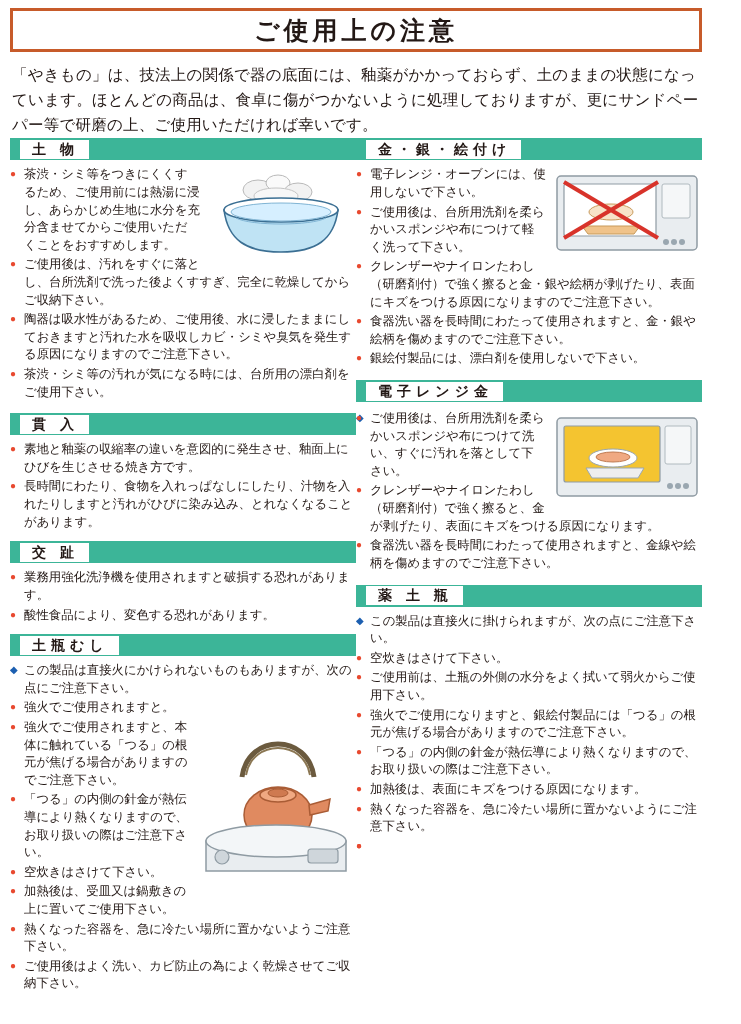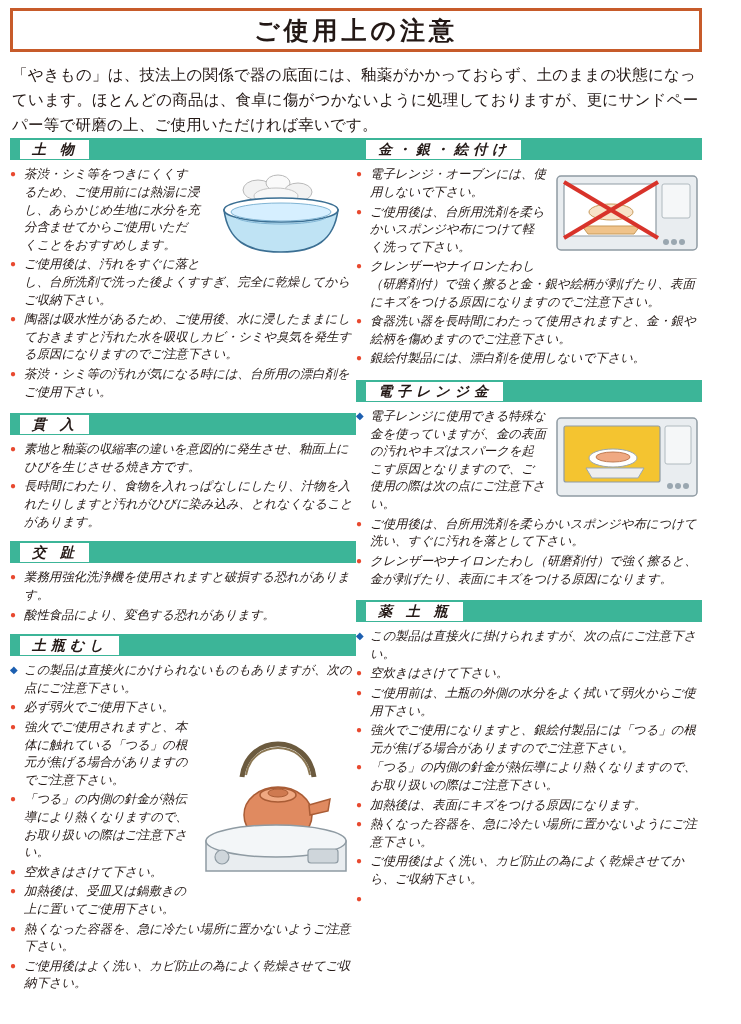--- a/index.html
+++ b/index.html
@@ -32,21 +32,21 @@
 
   
   .intro {
     font-size: 15.5px;
     line-height: 1.62;
     letter-spacing: 0.2px;
     padding: 0 4px 1px 4px;
   }
 
   
-  .columns { display: flex; padding: 0 2px; font-style: italic; }
+  .columns { display: flex; padding: 0 2px; }
   .col { width: 352px; }
 
   
   .sec-head {
     background: #3cb598;
     height: 22px;
     display: flex;
     align-items: center;
     margin-bottom: 6px;
     margin-top: 10px;
@@ -164,21 +164,21 @@
             <ellipse cx="78" cy="146" rx="44" ry="14" fill="#cfd6db" stroke="#8f9ba3" stroke-width="1.5"></ellipse>
             <ellipse cx="78" cy="144" rx="30" ry="9" fill="#9aa7b0" stroke="#6e7b85" stroke-width="1.2"></ellipse>
 
             <path d="M10 142 H150 V172 H10 Z" fill="#e9edf0" stroke="#8f9ba3" stroke-width="1.5"></path>
             <ellipse cx="80" cy="142" rx="70" ry="16" fill="#f3f6f8" stroke="#8f9ba3" stroke-width="1.5"></ellipse>
             <rect x="112" y="150" width="30" height="14" rx="3" fill="#cfd6db" stroke="#8f9ba3" stroke-width="1.2"></rect>
             <circle cx="26" cy="158" r="7" fill="#cfd6db" stroke="#8f9ba3" stroke-width="1.2"></circle>
           </svg>
         </div>
         <ul class="blist">
-          <li><span class="bul">●</span><span>必ず弱火でご使用下さい。</span></li>
+          <li><span class="bul">●</span><span>強火でご使用されますと。</span></li>
           <li><span class="bul">●</span><span>強火でご使用されますと、本体に触れている「つる」の根元が焦げる場合がありますのでご注意下さい。</span></li>
           <li><span class="bul">●</span><span>「つる」の内側の針金が熱伝導により熱くなりますので、お取り扱いの際はご注意下さい。</span></li>
           <li><span class="bul">●</span><span>空炊きはさけて下さい。</span></li>
           <li><span class="bul">●</span><span>加熱後は、受皿又は鍋敷きの上に置いてご使用下さい。</span></li>
           <li><span class="bul">●</span><span>熱くなった容器を、急に冷たい場所に置かないようご注意下さい。</span></li>
           <li><span class="bul">●</span><span>ご使用後はよく洗い、カビ防止の為によく乾燥させてご収納下さい。</span></li>
         </ul>
       </div>
     </div>
 
@@ -222,36 +222,36 @@
             <rect x="113" y="18" width="26" height="38" rx="2" fill="#f5f7f8" stroke="#b0babf" stroke-width="1"></rect>
             <path d="M34 60 H92 L86 70 H40 Z" fill="#eeeeee" stroke="#9aa7b0" stroke-width="1"></path>
             <ellipse cx="61" cy="50" rx="24" ry="9" fill="#ffffff" stroke="#9aa7b0" stroke-width="1"></ellipse>
             <ellipse cx="61" cy="49" rx="17" ry="5" fill="#f0a982" stroke="#c07b52" stroke-width="1"></ellipse>
             <circle cx="118" cy="78" r="3" fill="#9aa7b0"></circle>
             <circle cx="126" cy="78" r="3" fill="#9aa7b0"></circle>
             <circle cx="134" cy="78" r="3" fill="#9aa7b0"></circle>
           </svg>
         </div>
         <ul class="blist">
-          <li><span class="bul diamond">◆</span><span>電子レンジに使用できる特殊な金を使っていますが、金の表面の汚れやキズはスパークを起こす原因となりますので、ご使用の際は次の点にご注意下さい。</span></li>
+          <li><span class="bul diamond">◆</span></li>
           <li><span class="bul">●</span><span>ご使用後は、台所用洗剤を柔らかいスポンジや布につけて洗い、すぐに汚れを落として下さい。</span></li>
           <li><span class="bul">●</span><span>クレンザーやナイロンたわし（研磨剤付）で強く擦ると、金が剥げたり、表面にキズをつける原因になります。</span></li>
-          <li><span class="bul">●</span></li>
+          <li><span class="bul">●</span><span>食器洗い器を長時間にわたって使用されますと、金線や絵柄を傷めますのでご注意下さい。</span></li>
         </ul>
       </div>
 
       <div class="sec-head">
         <span class="label">薬 土 瓶</span>
       </div>
       <ul class="blist">
         <li><span class="bul diamond">◆</span><span>この製品は直接火に掛けられますが、次の点にご注意下さい。</span></li>
         <li><span class="bul">●</span><span>空炊きはさけて下さい。</span></li>
         <li><span class="bul">●</span><span>ご使用前は、土瓶の外側の水分をよく拭いて弱火からご使用下さい。</span></li>
         <li><span class="bul">●</span><span>強火でご使用になりますと、銀絵付製品には「つる」の根元が焦げる場合がありますのでご注意下さい。</span></li>
         <li><span class="bul">●</span><span>「つる」の内側の針金が熱伝導により熱くなりますので、お取り扱いの際はご注意下さい。</span></li>
         <li><span class="bul">●</span><span>加熱後は、表面にキズをつける原因になります。</span></li>
         <li><span class="bul">●</span><span>熱くなった容器を、急に冷たい場所に置かないようにご注意下さい。</span></li>
-        <li><span class="bul">●</span><span>ご使用後はよく洗い、カビ防止の為によく乾燥させてから、ご収納下さい。</span></li>
+        <li><span class="bul">●</span></li>
         <li><span class="bul">●</span></li>
       </ul>
     </div>
   </div>
 </div>
 
 </body></html>

